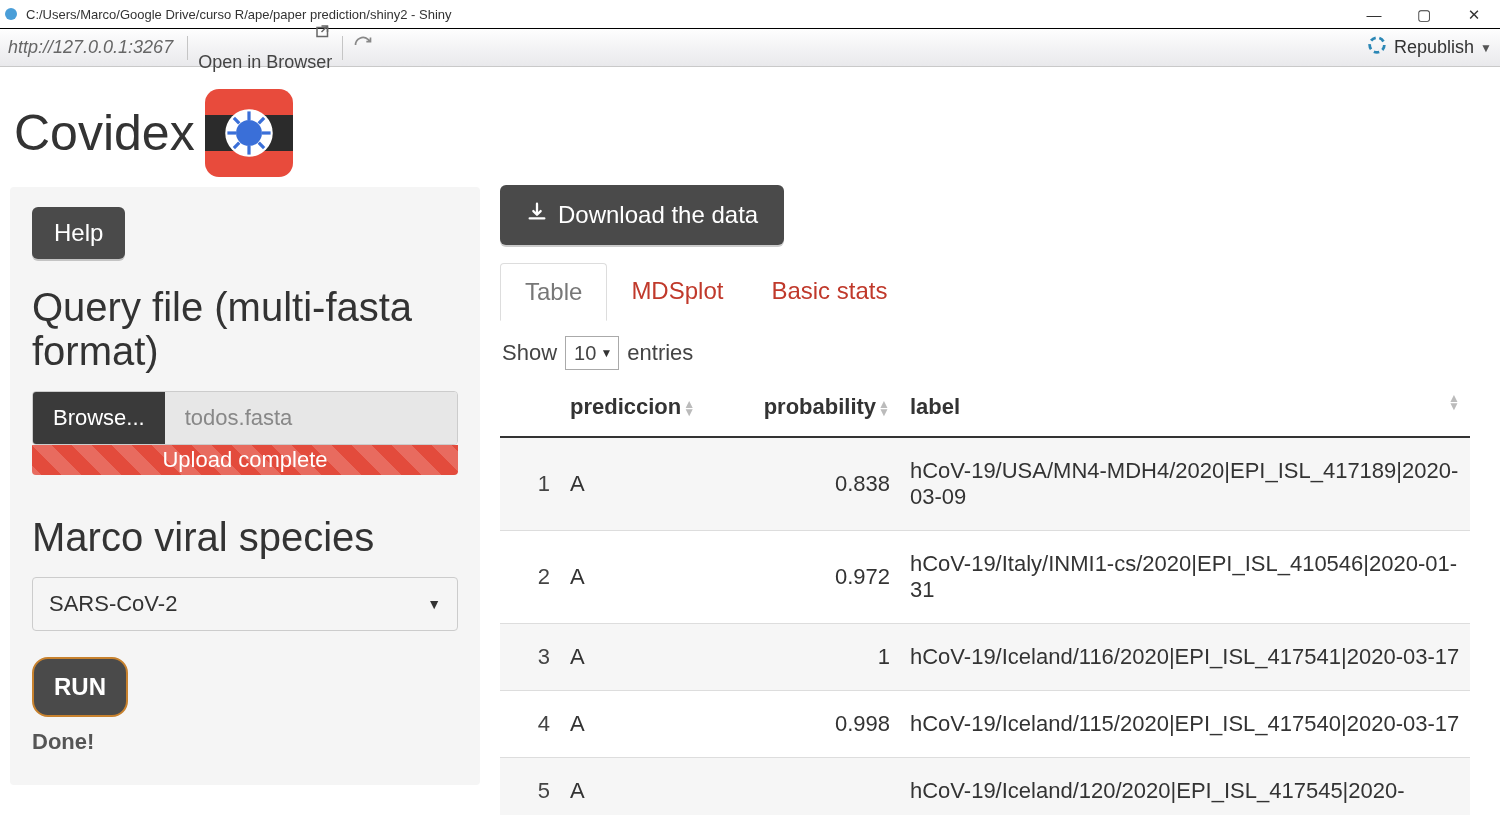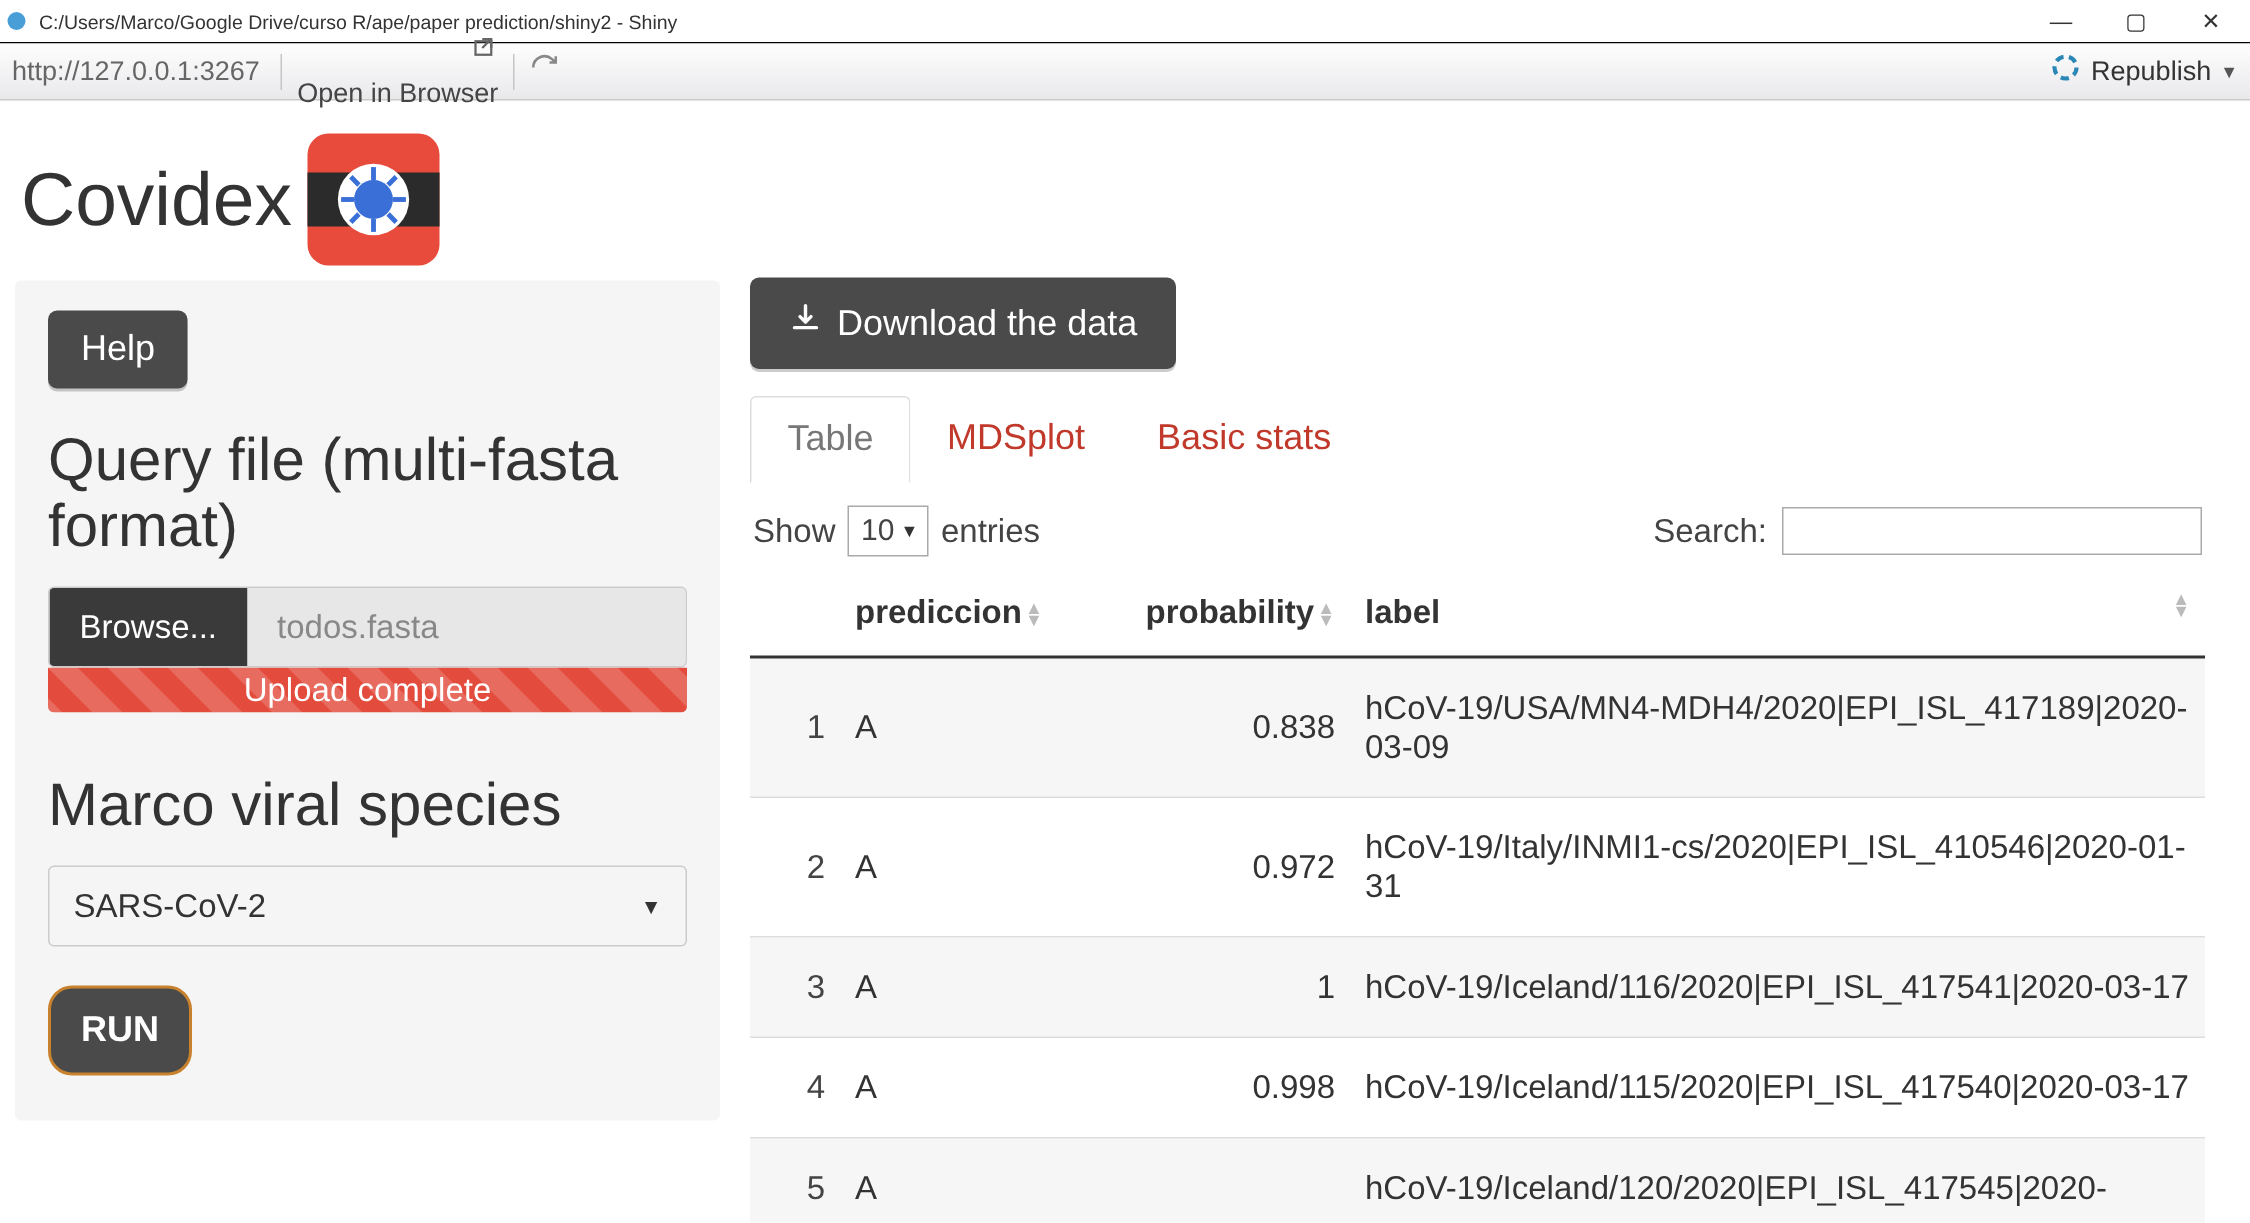--- a/index.html
+++ b/index.html
@@ -5,21 +5,21 @@
   * { box-sizing: border-box; }
   html, body { margin:0; padding:0; width:1500px; height:815px; font-family: "Segoe UI", Arial, sans-serif; color:#333; overflow:hidden;}
   .titlebar { height:29px; background:#fff; border-bottom:1px solid #000; display:flex; align-items:center; font-size:13px; padding:0 4px; }
   .titlebar-icon { width:16px; height:16px; margin-right:6px; display:flex; align-items:center;}
   .titlebar-text { flex:1; white-space:nowrap; overflow:hidden; text-overflow:ellipsis; }
   .titlebar-btns { display:flex; gap:26px; padding:0 10px;}
   .tb-btn { width:24px; text-align:center; font-size:15px; line-height:1; }
   .toolbar { height:38px; background:linear-gradient(#fefefe,#e9e9ec); border-bottom:1px solid #c9c9c9; display:flex; align-items:center; padding:0 8px; font-size:18px; color:#4a4a4a;}
   .tool-sep { width:1px; height:24px; background:#c5c5c5; margin:0 10px;}
   .toolbar a { color:#444; text-decoration:none; display:flex; align-items:flex-end; gap:6px; font-size:18px;flex-direction:column;}
-  .addr { color:#666; flex:0 0 auto; margin-right:4px;}
+  .addr { color:#666; flex:0 0 auto; margin-right:4px;font-style:italic;}
   .toolbar-right{ margin-left:auto; display:flex; align-items:center; gap:6px; color:#2b87b5; font-size:18px;}
   .body-area { position:relative; padding:18px 10px; height:calc(815px - 67px); display:flex; }
   .app-title-row { display:flex; align-items:center; gap:10px; margin:4px 0 10px 4px; }
   .app-title { font-size:50px; font-weight:400; color:#333; }
   .logo { width:88px; height:88px; border-radius:14px; background:#e84b3c; position:relative; display:flex; align-items:center; justify-content:center;}
   .logo::before{content:"";position:absolute;left:0;right:0;top:26px;bottom:26px;background:#2b2b2b;}
   .logo svg{position:relative;z-index:2;}
 
   .sidebar-outer { width:470px; }
   .sidebar-panel { background:#f5f5f5; border-radius:4px; padding:20px 22px 30px 22px; margin-top:0px; }
@@ -137,20 +137,21 @@
       </div>
       <div class="progress">Upload complete</div>
 
       <h2 class="qlabel" style="margin-top:40px;">Marco viral species</h2>
       <div class="species-select">
         <span>SARS-CoV-2</span>
         <span style="font-size:14px;">▼</span>
       </div>
 
       <button class="run-btn">RUN</button>
+      <div class="done-text">Done!</div>
     </div>
   </div>
 
   <div class="main">
     <div style="height:100px;"></div>
     <button class="download-btn">
       <span>
         <svg width="22" height="22" viewBox="0 0 24 24" fill="#fff">
             <path d="M12 3v12m0 0l-4-4m4 4l4-4M4 19h16" stroke="#fff" stroke-width="2.5" fill="none" stroke-linecap="round"></path>
           </svg>
@@ -165,24 +166,20 @@
     </div>
 
     <div class="dt-controls">
       <div class="dt-left">
         <span>Show</span>
         <span class="entries-sel">
           <span>10</span>
         </span>
         <span>entries</span>
       </div>
-      <div style="display:flex;align-items:center;gap:10px;">
-        <span>Search:</span>
-        <input class="search-input" value="" style="">
-      </div>
     </div>
 
     <table class="dt">
       <thead>
         <tr>
           <th class="idx-col"></th>
           <th class="pred-col"><span>prediccion</span><span class="sort-ic">▲<br>▼</span></th>
           <th class="prob-col num"><span>probability</span><span class="sort-ic">▲<br>▼</span></th>
           <th class="label-col"><span>label</span><span class="sort-ic" style="float:right">▲<br>▼</span></th>
         </tr>

